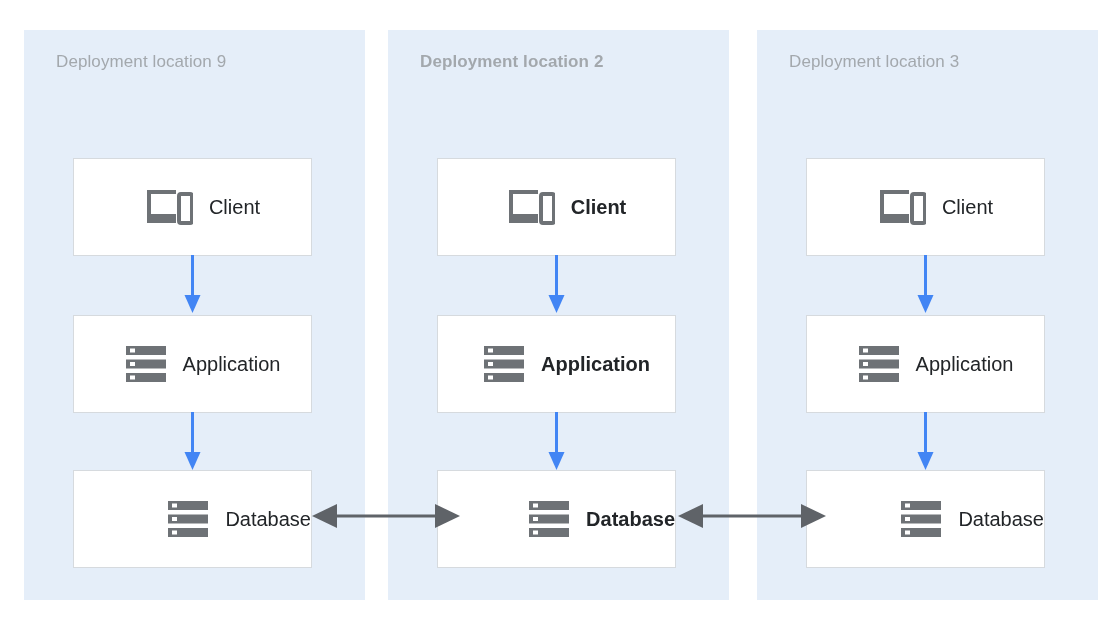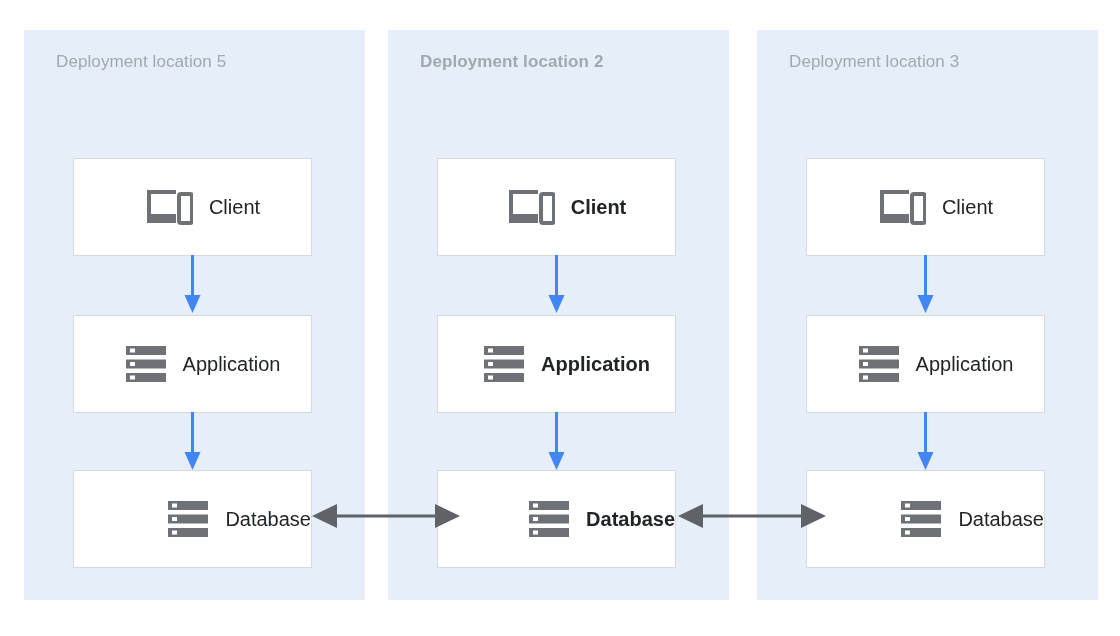--- a/index.html
+++ b/index.html
@@ -95,21 +95,21 @@
   }
   .h-arrow-a { left: 311px; }
   .h-arrow-b { left: 677px; }
 </style>
 </head>
 <body>
 
 <div id="canvas">
 
   <div class="panel panel-1">
-    <div class="panel-title">Deployment location 5</div>
+    <div class="panel-title">Deployment location 9</div>
 
     <div class="node node-client">
       <div class="node-inner">
         <svg class="icon icon-devices" viewBox="0 0 48 38">
           <path d="M2 2 H31 V6 H6 V26 H31 V30 H2 Z" fill="#6e7276"></path>
           <rect x="2" y="30" width="29" height="5" fill="#6e7276"></rect>
           <rect x="34" y="6" width="13" height="29" rx="2" fill="none" stroke="#6e7276" stroke-width="4"></rect>
         </svg>
         <span class="node-label">Client</span>
       </div>

